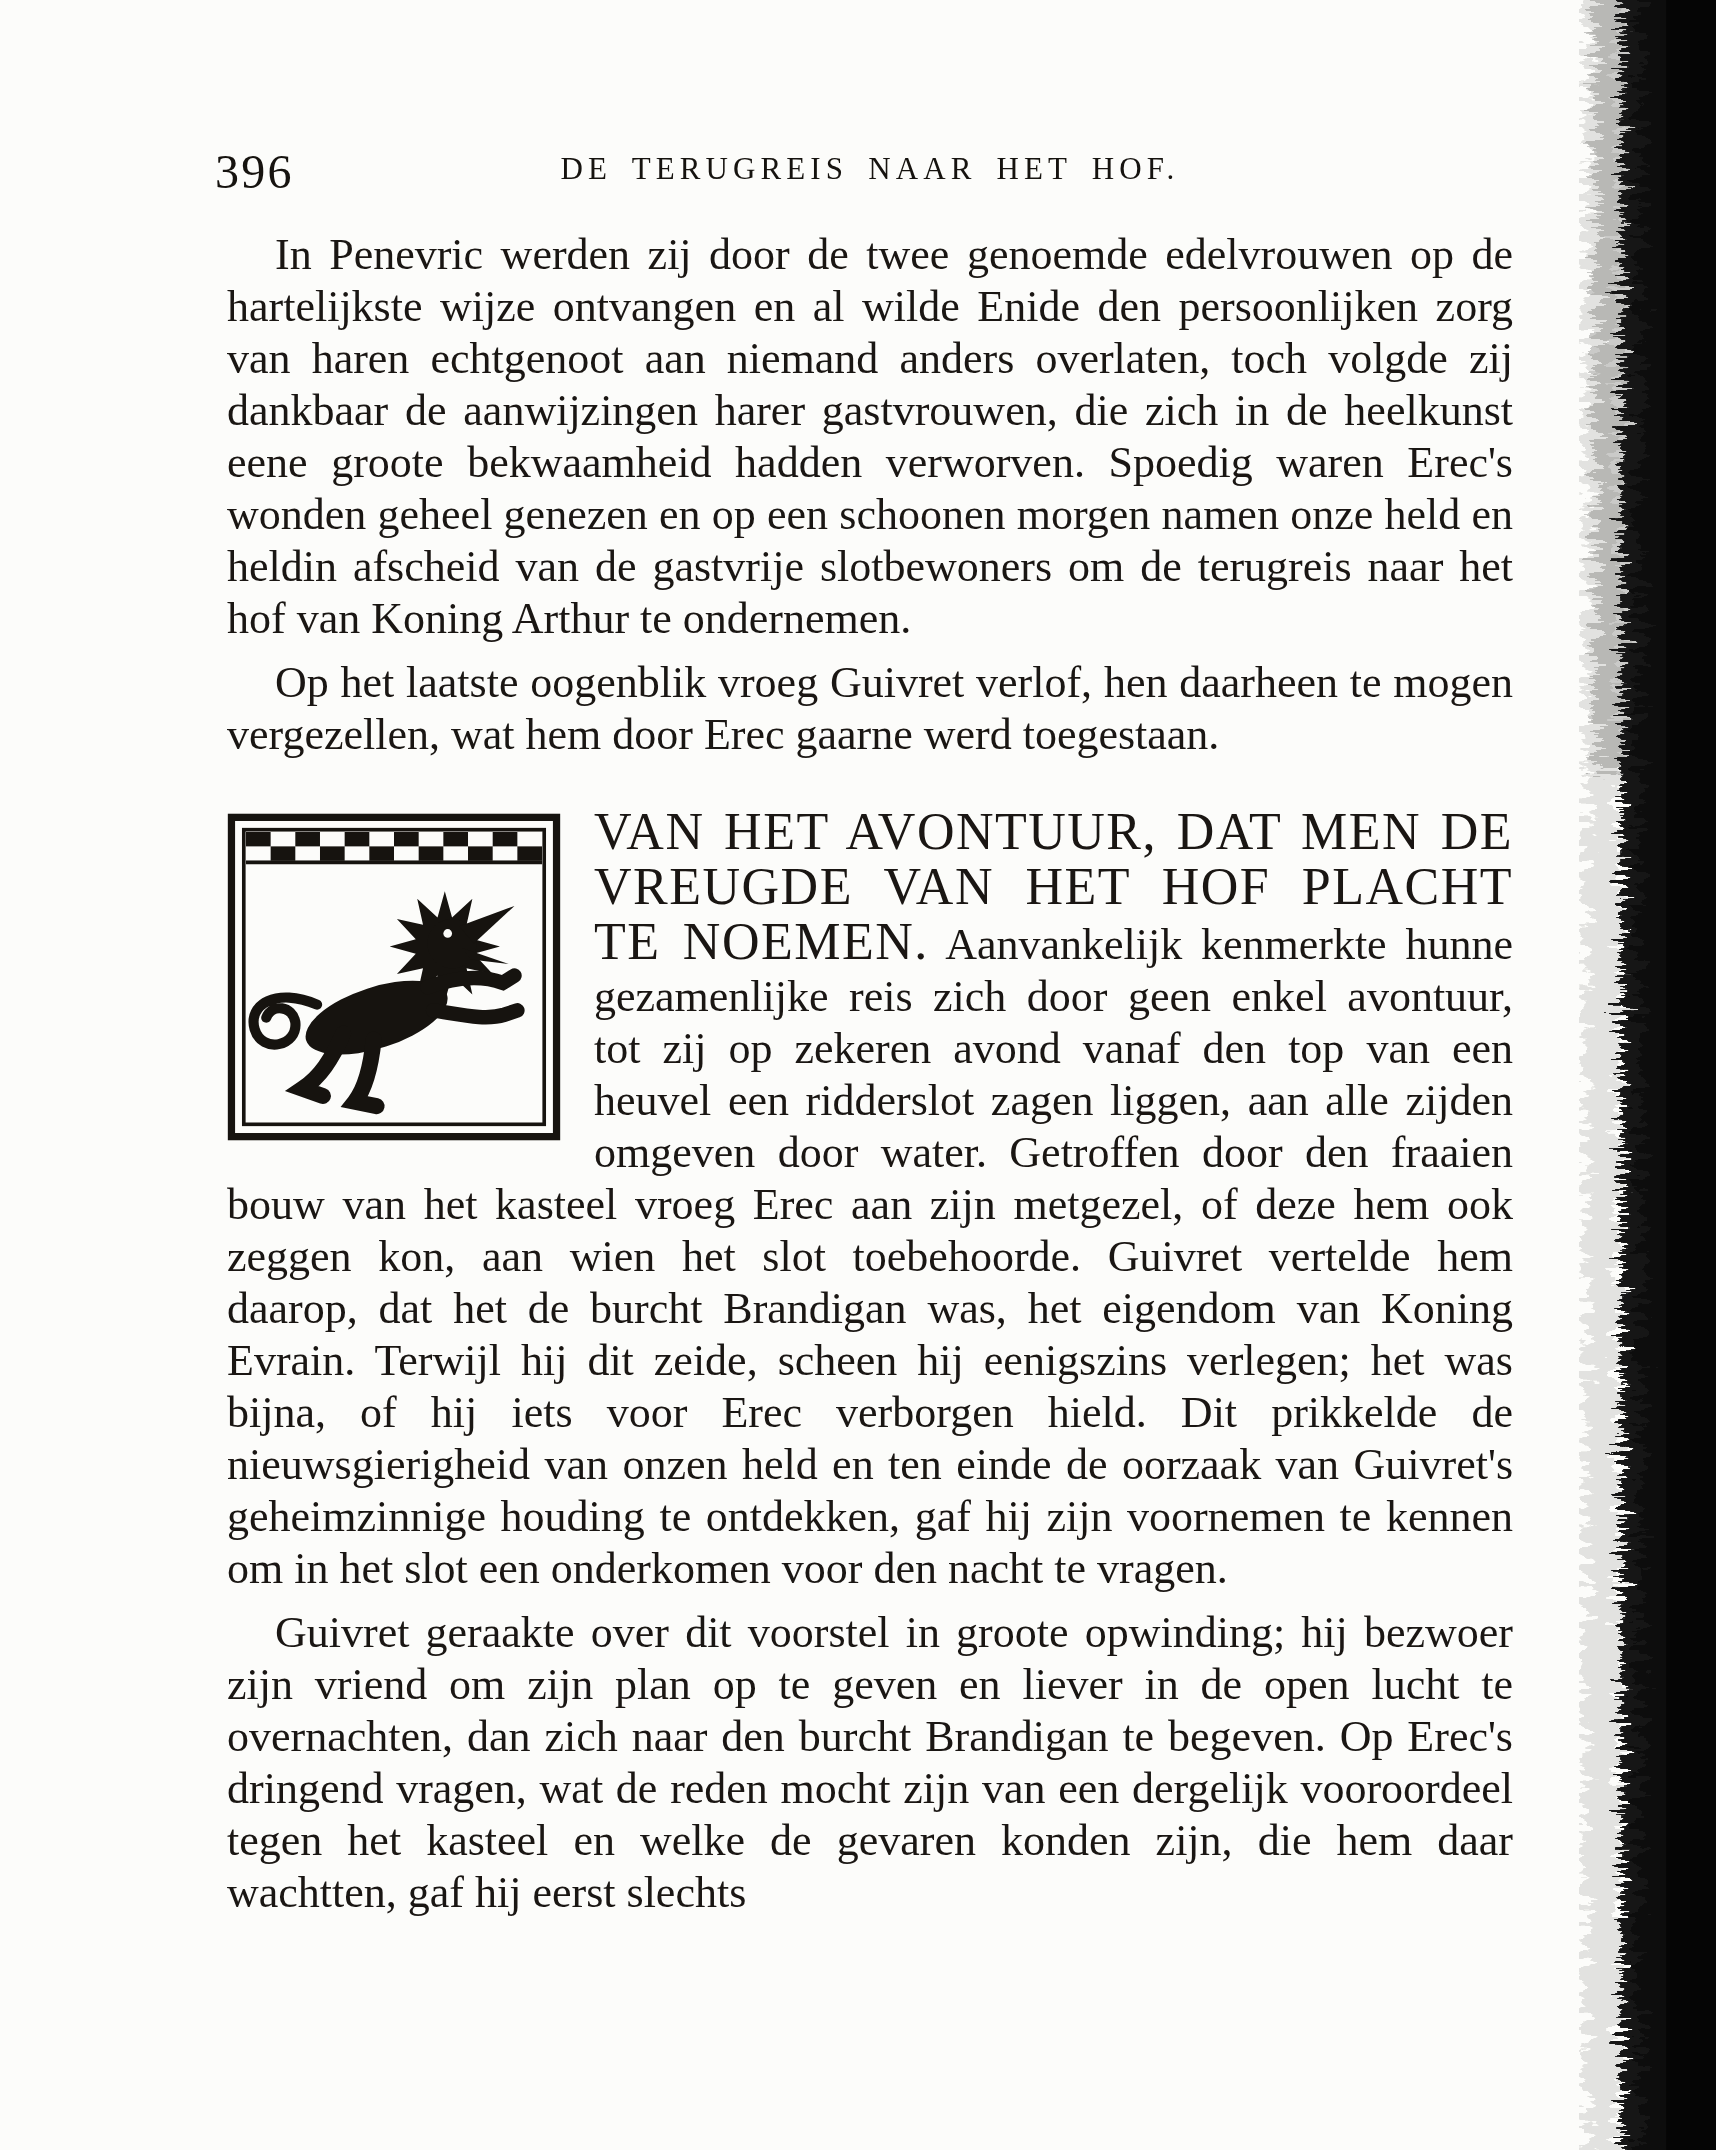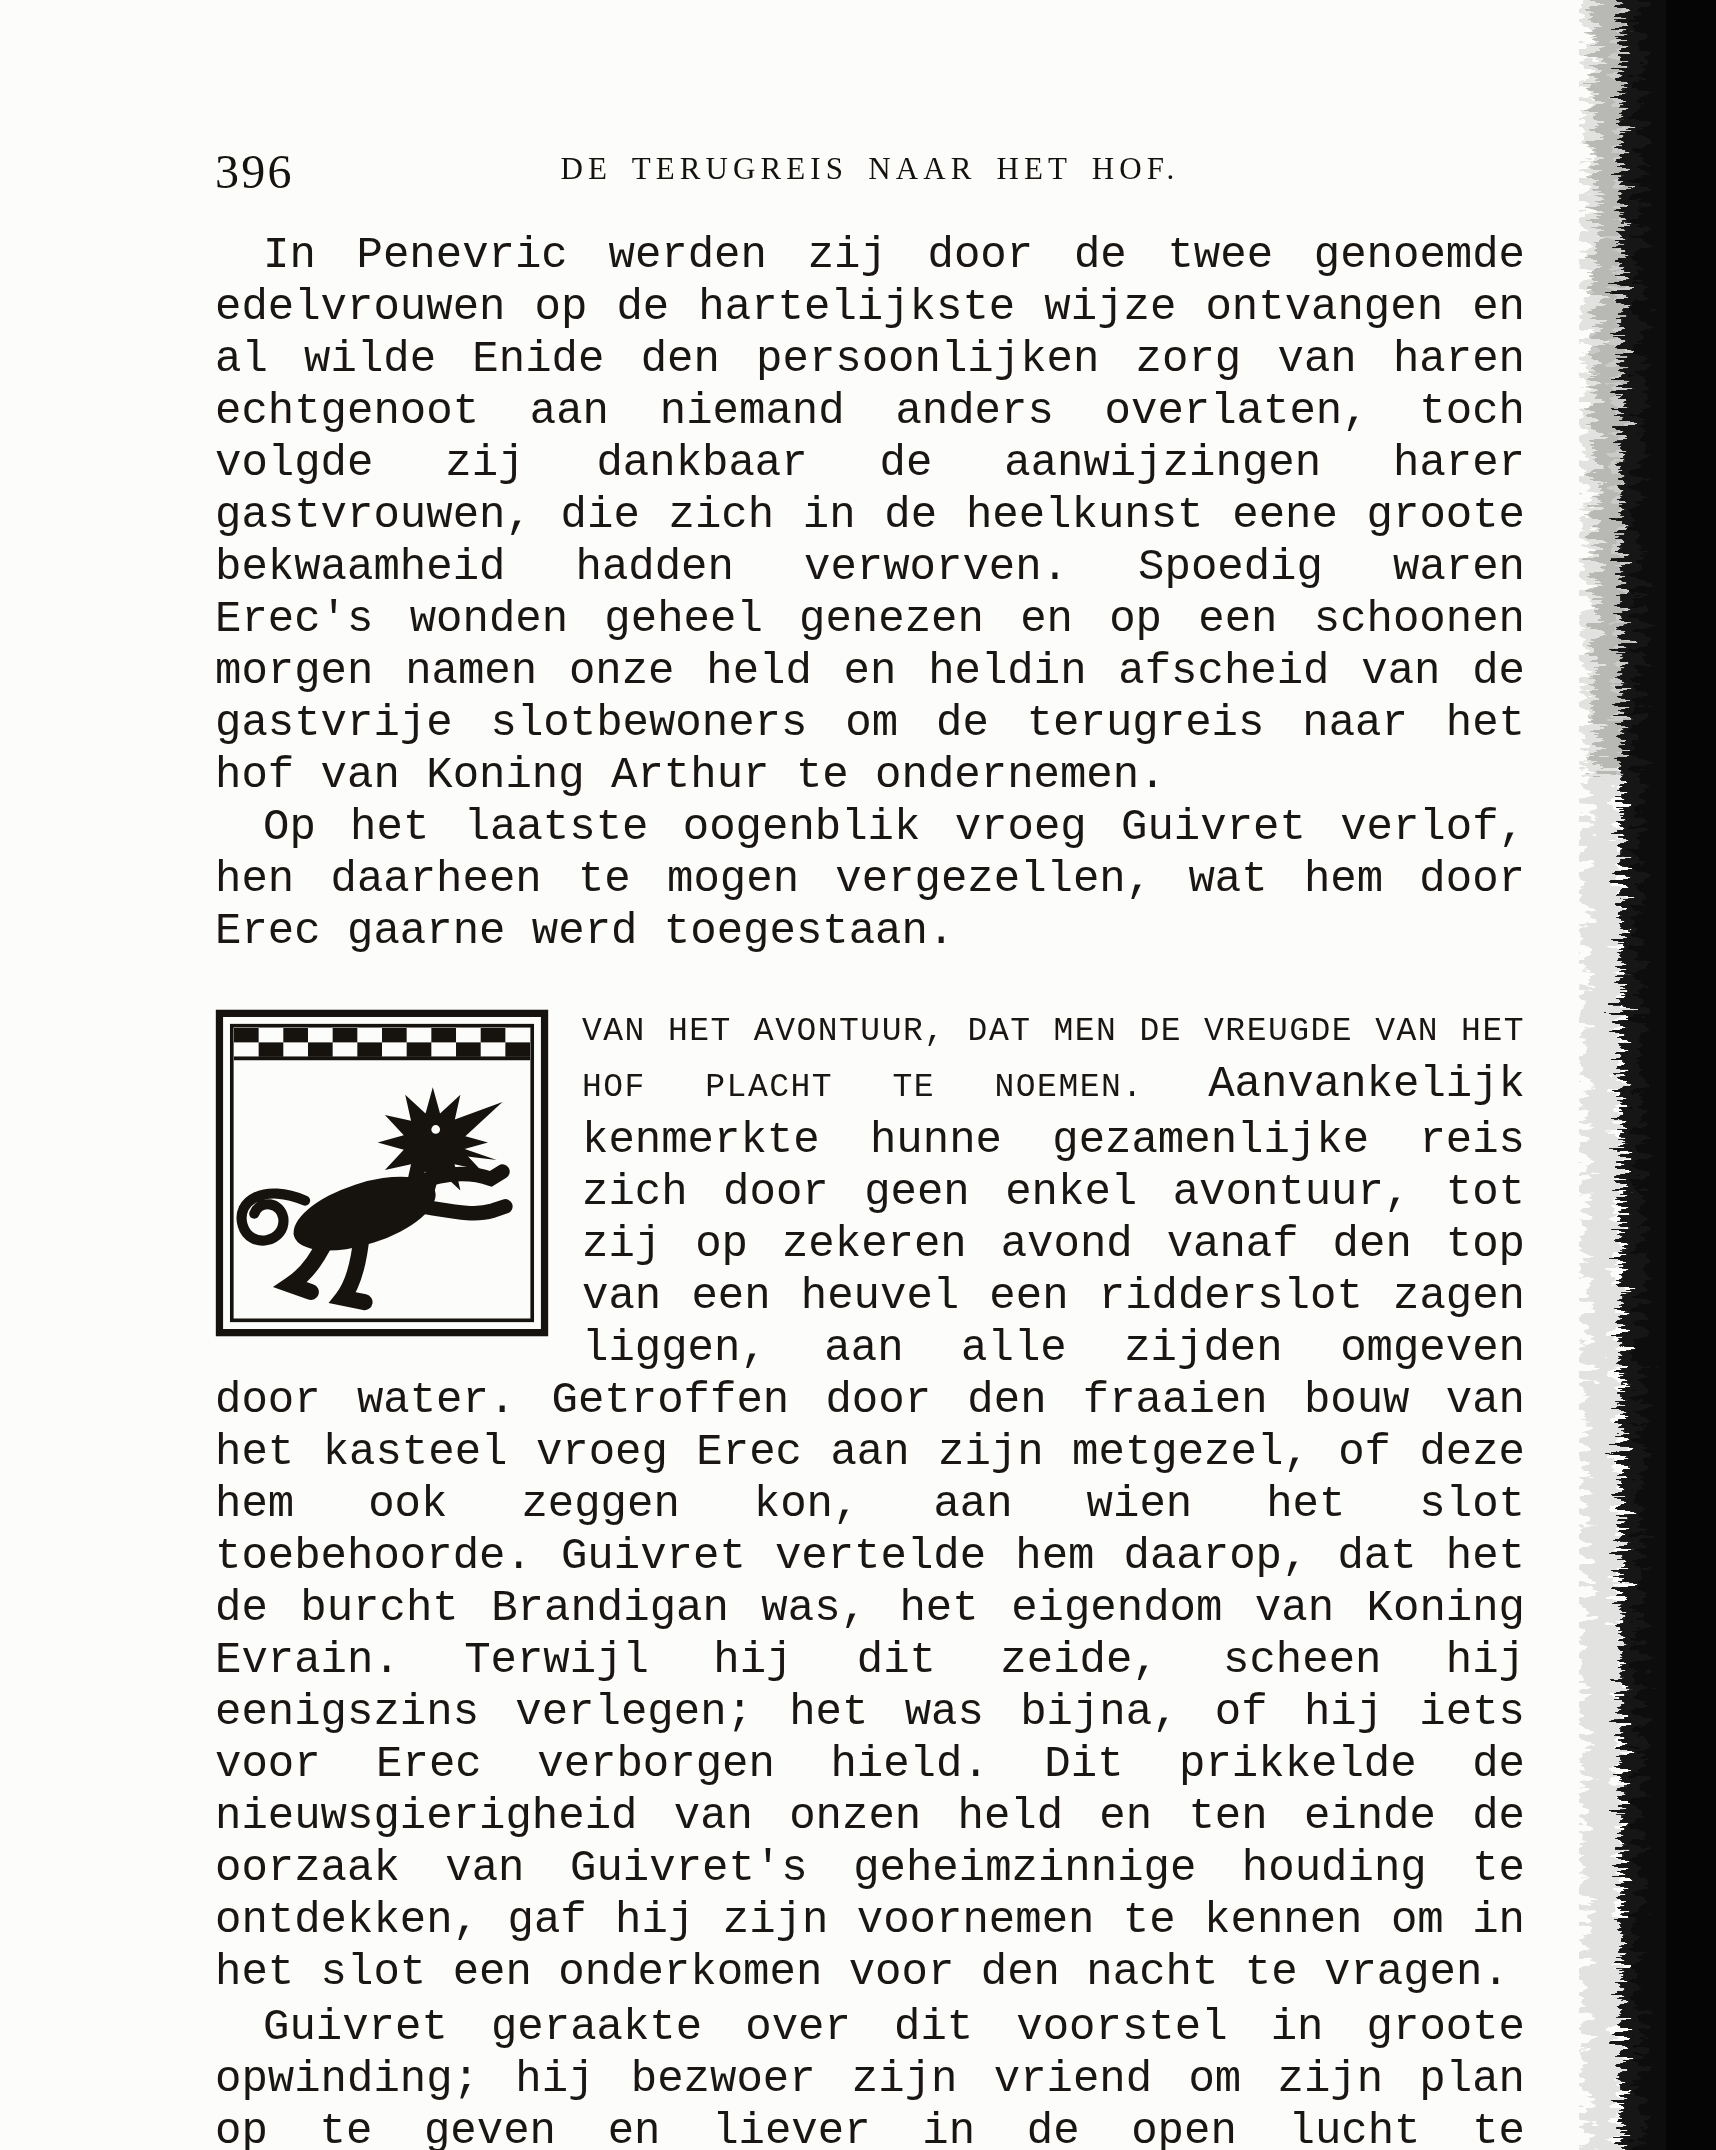--- a/index.html
+++ b/index.html
@@ -57,36 +57,35 @@
     display: block;
     text-align: center;
     padding-top: 14.5px;
     font-size: 31px;
     letter-spacing: 5.1px;
     word-spacing: 7.3px;
     color: #16130f;
   }
 
   p.body-para, .section {
-    margin: 0;
+    margin: 12px;
     font-size: 44px;
     line-height: 52px;
     text-align: justify;
     color: #1a1613;
-    font-family: Liberation Mono, monospace;
   }
   p.indent { text-indent: 48px; }
 
   .section {
     margin-top: 45px;
   }
   .section::after { content: ""; display: block; clear: both; }
 
   .section-opening {
-    font-size: 33px;
+    font-size: 52px;
     letter-spacing: 1.5px;
   }
 
   .illustration {
     float: left;
     width: 334px;
     height: 328px;
     margin: 7.3px 33px 11.6px 0;
   }
   .illustration svg { display: block; width: 334px; height: 328px; }

